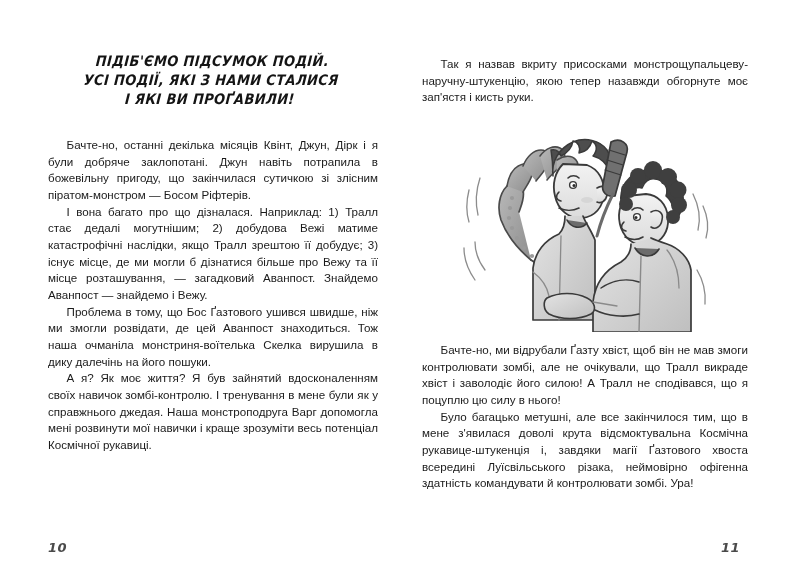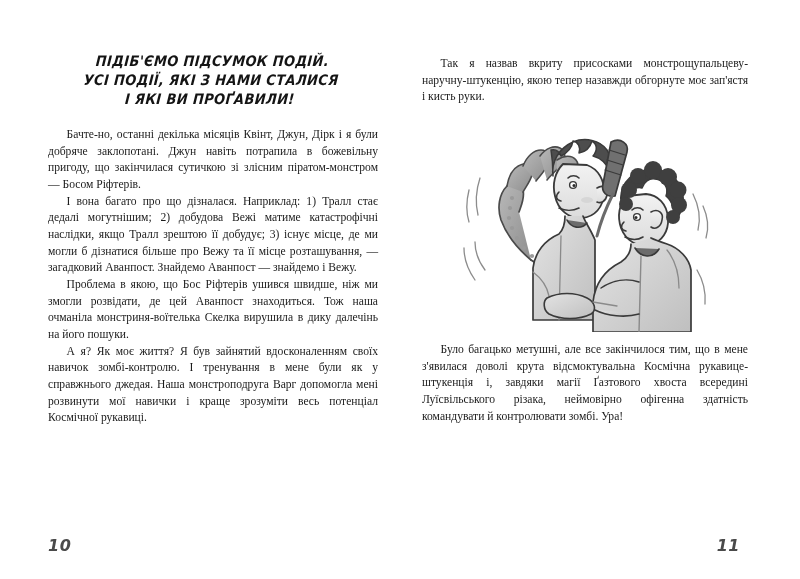--- a/index.html
+++ b/index.html
@@ -51,30 +51,30 @@
     text-transform: uppercase;
     font-stretch: condensed;
     white-space: pre-line;
   }
 
   
   .body-text {
     margin: 0;
     text-align: justify;
     text-justify: inter-word;
-    font-family: Liberation Serif, serif;
+    font-family: Liberation Sans, sans-serif;
     font-size: 11.6px;
     line-height: 16.65px;
     color: #1a1a1a;
     hyphens: manual;
   }
   .body-text + .body-text { margin-top: 0; }
   .body-text .indent { display: inline-block; width: 1.6em; }
 
-  .text-block-left  { margin-top: 18px; }
+  .text-block-left  { margin-top: 28px; }
   .text-block-right-top { padding-top: 56px; }
   .text-block-right-bottom { margin-top: 0; }
 
   
   .illustration {
     position: relative;
     width: 100%;
     height: 212px;
     margin: 14px 0 10px 0;
     display: flex;
@@ -83,42 +83,42 @@
   }
   .illustration svg { display: block; }
 
   
   .folio {
     position: absolute;
     bottom: 24px;
     font-family: "DejaVu Sans", sans-serif;
     font-weight: bold;
     font-style: italic;
-    font-size: 16px;
+    font-size: 13px;
     color: #4a4a4a;
     letter-spacing: 0.5px;
   }
   .folio-left  { left: 48px; }
   .folio-right { right: 60px; }
 </style>
 </head>
 <body>
 
 <div class="spread">
 
   <div class="page page-left">
 
     <h1 class="chapter-heading">Підіб'ємо підсумок подій.
 Усі події, які з нами сталися
 і які ви проґавили!</h1>
 
     <div class="text-block-left">
       <p class="body-text"><span class="indent"></span><span>Бачте-но, останні декілька місяців Квінт, Джун, Дірк і я були добряче заклопотані. Джун навіть потрапила в божевільну пригоду, що закінчилася сутичкою зі злісним піратом-монстром — Босом Ріфтерів.</span></p>
       <p class="body-text"><span class="indent"></span><span>І вона багато про що дізналася. Наприклад: 1) Тралл стає дедалі могутнішим; 2) добудова Вежі матиме катастрофічні наслідки, якщо Тралл зрештою її добудує; 3) існує місце, де ми могли б дізнатися більше про Вежу та її місце розташування, — загадковий Аванпост. Знайдемо Аванпост — знайдемо і Вежу.</span></p>
-      <p class="body-text"><span class="indent"></span><span>Проблема в якою, що Бос Ріфтерів ушився швидше, ніж ми змогли розвідати, де цей Аванпост знаходиться. Тож наша очманіла монстриня-воїтелька Скелка вирушила в дику далечінь на його пошуки.</span></p>
+      <p class="body-text"><span class="indent"></span><span>Проблема в тому, що Бос Ґазтового ушився швидше, ніж ми змогли розвідати, де цей Аванпост знаходиться. Тож наша очманіла монстриня-воїтелька Скелка вирушила в дику далечінь на його пошуки.</span></p>
       <p class="body-text"><span class="indent"></span><span>А я? Як моє життя? Я був зайнятий вдосконаленням своїх навичок зомбі-контролю. І тренування в мене були як у справжнього джедая. Наша монстроподруга Варг допомогла мені розвинути мої навички і краще зрозуміти весь потенціал Космічної рукавиці.</span></p>
     </div>
 
     <div class="folio folio-left">10</div>
   </div>
 
   <div class="page page-right">
 
     <div class="text-block-right-top">
       <p class="body-text"><span class="indent"></span><span>Так я назвав вкриту присосками монстрощупальцеву-наручну-штукенцію, якою тепер назавжди обгорнуте моє зап'ястя і кисть руки.</span></p>
@@ -253,19 +253,20 @@
           <g stroke="#8c8c8c" stroke-width="1.3">
             <path d="M258 74 C264 86 266 98 263 110"></path>
             <path d="M268 86 C273 97 274 108 271 118"></path>
             <path d="M262 150 C268 160 271 172 270 184"></path>
           </g>
         </g>
       </svg>
     </div>
 
     <div class="text-block-right-bottom">
+      <p class="body-text"><span class="indent"></span><span>Бачте-но, ми відрубали Ґазту хвіст, щоб він не мав змоги контролювати зомбі, але не очікували, що Тралл викраде хвіст і заволодіє його силою! А Тралл не сподівався, що я поцуплю цю силу в нього!</span></p>
       <p class="body-text"><span class="indent"></span><span>Було багацько метушні, але все закінчилося тим, що в мене з'явилася доволі крута відсмоктувальна Космічна рукавице-штукенція і, завдяки магії Ґазтового хвоста всередині Луїсвільського різака, неймовірно офігенна здатність командувати й контролювати зомбі. Ура!</span></p>
     </div>
 
     <div class="folio folio-right">11</div>
   </div>
 
 </div>
 
 </body></html>

